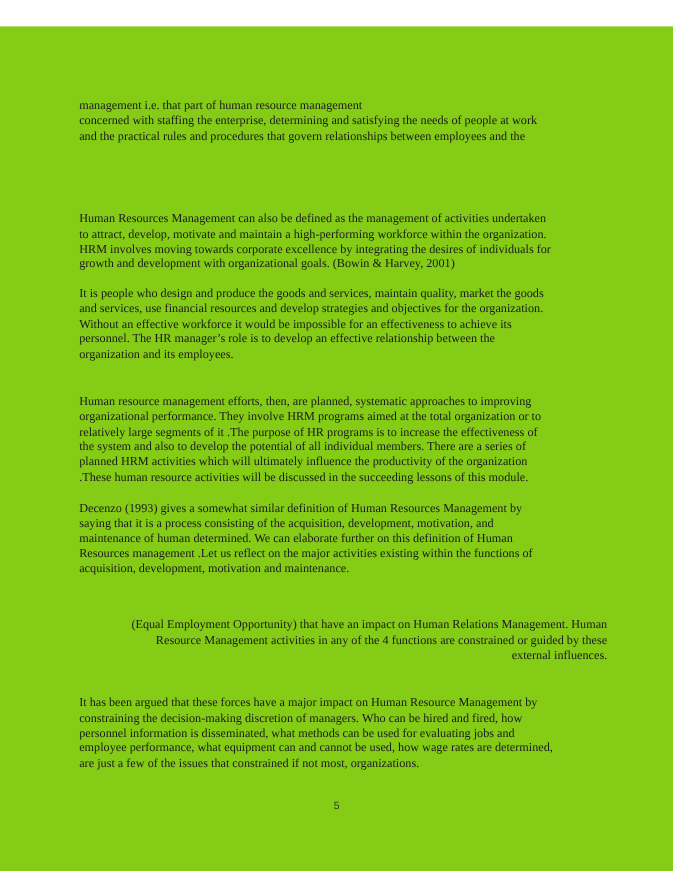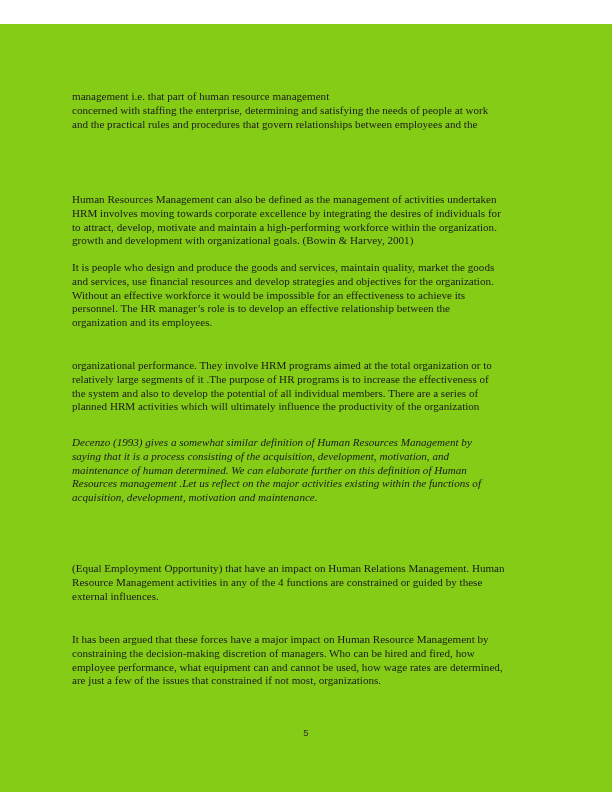--- a/index.html
+++ b/index.html
@@ -35,56 +35,59 @@
 <div class="page">
 
   <div class="para" style="top:66px;">
     <span class="line">management i.e. that part of human resource management</span>
     <span class="line">concerned with staffing the enterprise, determining and satisfying the needs of people at work</span>
     <span class="line">and the practical rules and procedures that govern relationships between employees and the</span>
   </div>
 
   <div class="para" style="top:169px;">
     <span class="line">Human Resources Management can also be defined as the management of activities undertaken</span>
+    <span class="line">to attract, develop, motivate and maintain a high-performing workforce within the organization.</span>
     <span class="line">HRM involves moving towards corporate excellence by integrating the desires of individuals for</span>
-    <span class="line">to attract, develop, motivate and maintain a high-performing workforce within the organization.</span>
     <span class="line">growth and development with organizational goals. (Bowin &amp; Harvey, 2001)</span>
   </div>
 
   <div class="para" style="top:237px;">
     <span class="line">It is people who design and produce the goods and services, maintain quality, market the goods</span>
     <span class="line">and services, use financial resources and develop strategies and objectives for the organization.</span>
     <span class="line">Without an effective workforce it would be impossible for an effectiveness to achieve its</span>
     <span class="line">personnel. The HR manager’s role is to develop an effective relationship between the</span>
     <span class="line">organization and its employees.</span>
   </div>
 
   <div class="para" style="top:335px;">
+    <span class="line">Human resource management efforts, then, are planned, systematic approaches to improving</span>
     <span class="line">organizational performance. They involve HRM programs aimed at the total organization or to</span>
     <span class="line">relatively large segments of it .The purpose of HR programs is to increase the effectiveness of</span>
     <span class="line">the system and also to develop the potential of all individual members. There are a series of</span>
     <span class="line">planned HRM activities which will ultimately influence the productivity of the organization</span>
+    <span class="line">.These human resource activities will be discussed in the succeeding lessons of this module.</span>
   </div>
 
-  <div class="para" style="top:412px;font-style:italic;">
+  <div class="para" style="top:432px;">
     <span class="line">Decenzo (1993) gives a somewhat similar definition of Human Resources Management by</span>
     <span class="line">saying that it is a process consisting of the acquisition, development, motivation, and</span>
     <span class="line">maintenance of human determined. We can elaborate further on this definition of Human</span>
     <span class="line">Resources management .Let us reflect on the major activities existing within the functions of</span>
     <span class="line">acquisition, development, motivation and maintenance.</span>
   </div>
 
-  <div class="para" style="top:538px;">
+  <div class="para" style="top:538px;text-align:right;">
     <span class="line">(Equal Employment Opportunity) that have an impact on Human Relations Management. Human</span>
     <span class="line">Resource Management activities in any of the 4 functions are constrained or guided by these</span>
     <span class="line">external influences.</span>
   </div>
 
   <div class="para" style="top:609px;">
     <span class="line">It has been argued that these forces have a major impact on Human Resource Management by</span>
     <span class="line">constraining the decision-making discretion of managers. Who can be hired and fired, how</span>
+    <span class="line">personnel information is disseminated, what methods can be used for evaluating jobs and</span>
     <span class="line">employee performance, what equipment can and cannot be used, how wage rates are determined,</span>
     <span class="line">are just a few of the issues that constrained if not most, organizations.</span>
   </div>
 
   <div class="page-number">5</div>
 
 </div>
 
 </body></html>

